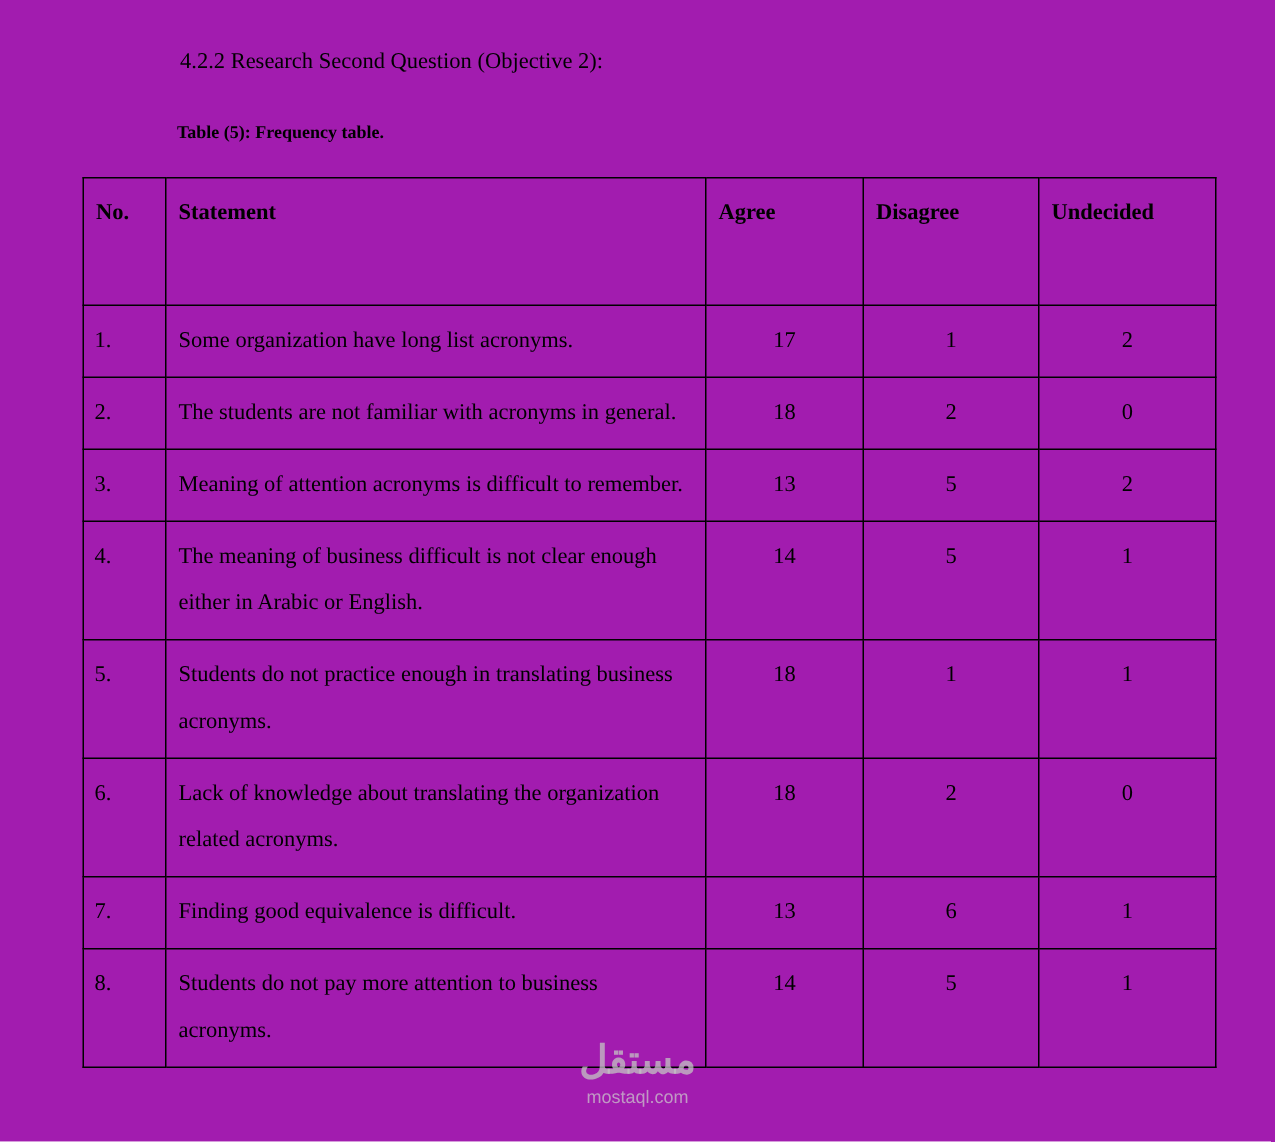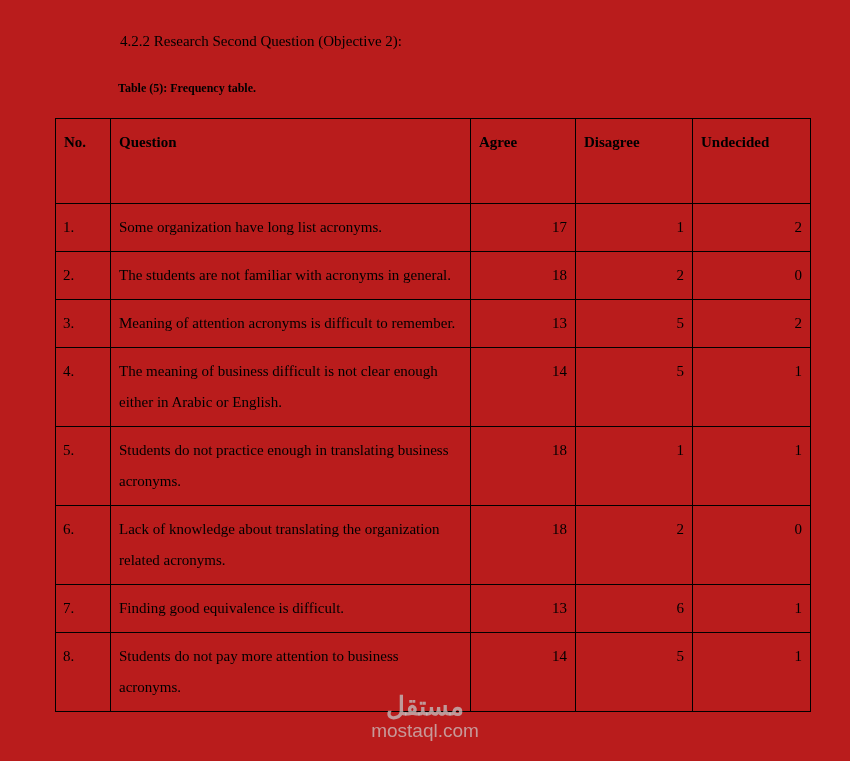--- a/index.html
+++ b/index.html
@@ -1,21 +1,21 @@
 <!DOCTYPE html>
 <html><head>
 <meta charset="utf-8">
 <style>
   * { margin: 0; padding: 0; box-sizing: border-box; }
   html, body { background: #ffffff; }
   .page {
     position: relative;
     width: 850px;
     height: 761px;
-    background: #b91c1c;
+    background: #a21caf;
     overflow: hidden;
     font-family: "Liberation Serif", serif;
     color: #000000;
   }
   .section-heading {
     position: absolute;
     left: 120px;
     top: 31px;
     font-size: 15px;
     line-height: 20px;
@@ -46,38 +46,38 @@
     font-size: 15px;
   }
   .freq-table thead tr { height: 85px; }
   .freq-table th {
     font-weight: bold;
     text-align: left;
     margin-top: 12px;
   }
   .freq-table td.c-no { text-align: left; padding-left: 7px; }
   .freq-table td.c-st { text-align: left; }
-  .freq-table td.c-num { text-align: right; }
+  .freq-table td.c-num { text-align: center; }
   .watermark {
     position: absolute;
     left: 0;
     top: 692px;
     width: 850px;
     text-align: center;
     pointer-events: none;
     z-index: 5;
   }
   .watermark .wm-ar {
     font-size: 26px;
     line-height: 30px;
     font-weight: bold;
     color: rgba(195, 195, 195, 0.75);
   }
   .watermark .wm-site {
-    font-size: 19px;
+    font-size: 12px;
     line-height: 18px;
     color: rgba(205, 205, 205, 0.7);
     font-family: "Liberation Sans", sans-serif;
   }
 </style>
 </head>
 <body>
 
 <div class="page">
 
@@ -89,21 +89,21 @@
     <colgroup>
       <col style="width:55px">
       <col style="width:360px">
       <col style="width:105px">
       <col style="width:117px">
       <col style="width:118px">
     </colgroup>
     <thead>
       <tr>
         <th>No.</th>
-        <th>Question</th>
+        <th>Statement</th>
         <th>Agree</th>
         <th>Disagree</th>
         <th>Undecided</th>
       </tr>
     </thead>
     <tbody>
   <tr>
     <td class="c-no">1.</td>
     <td class="c-st">Some organization have long list  acronyms.</td>
     <td class="c-num">17</td>

